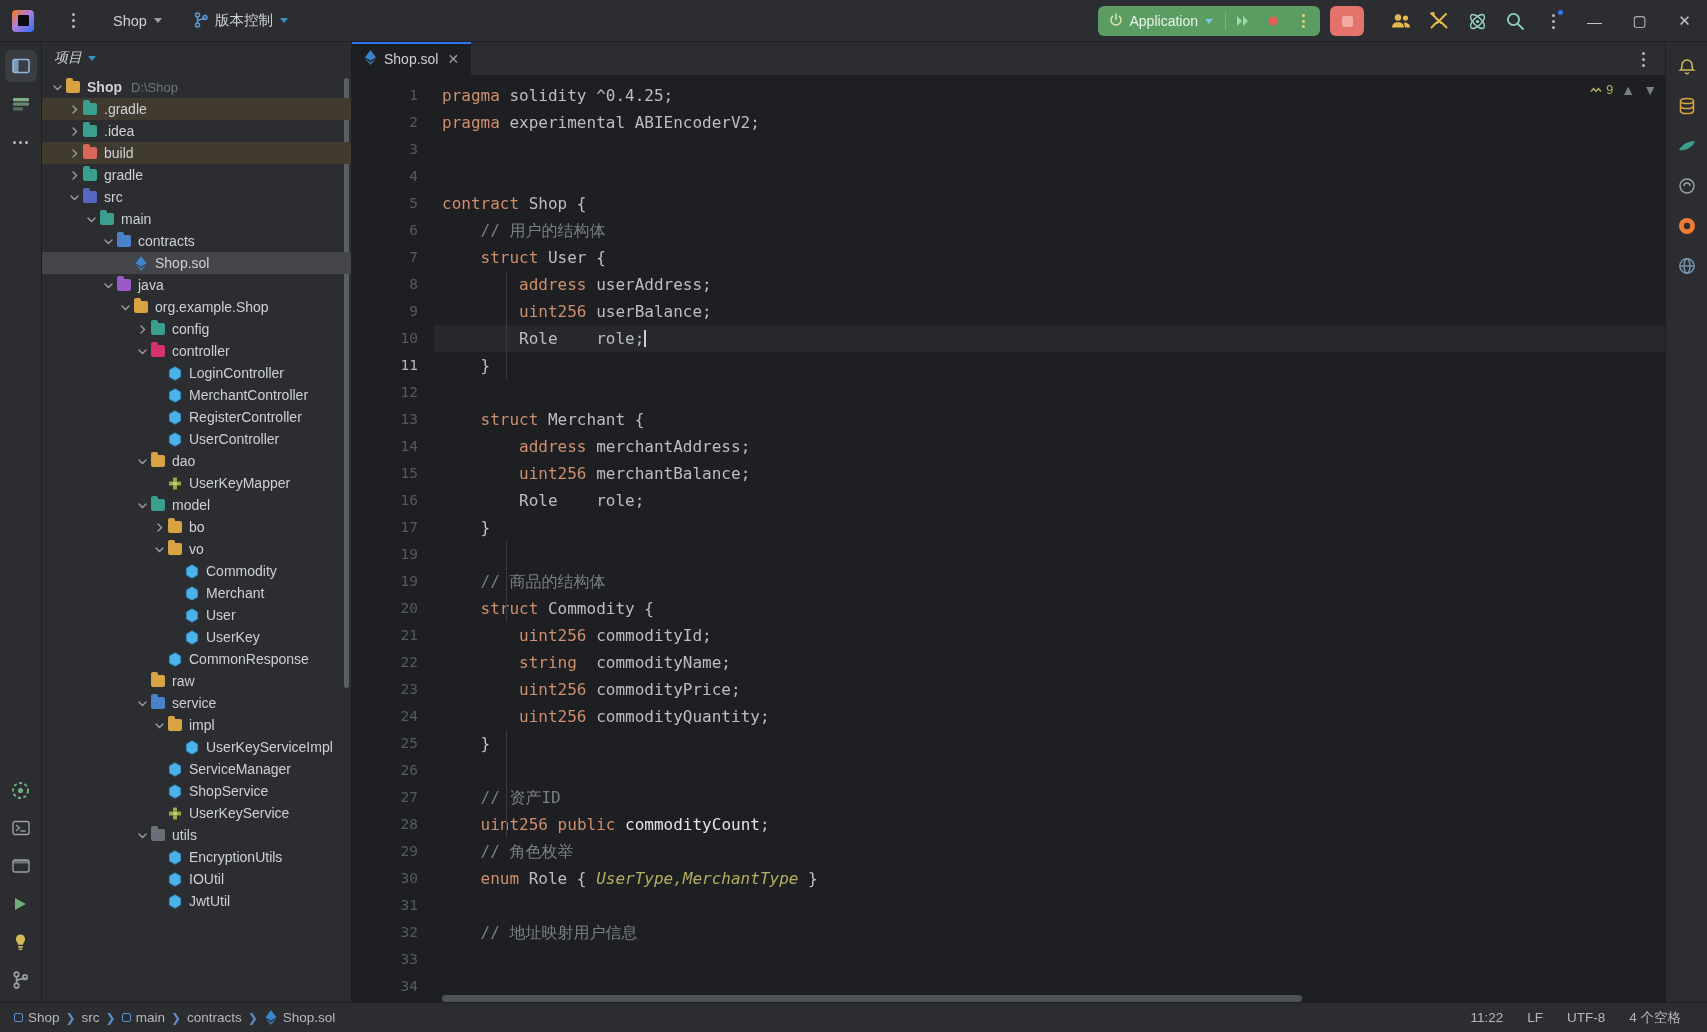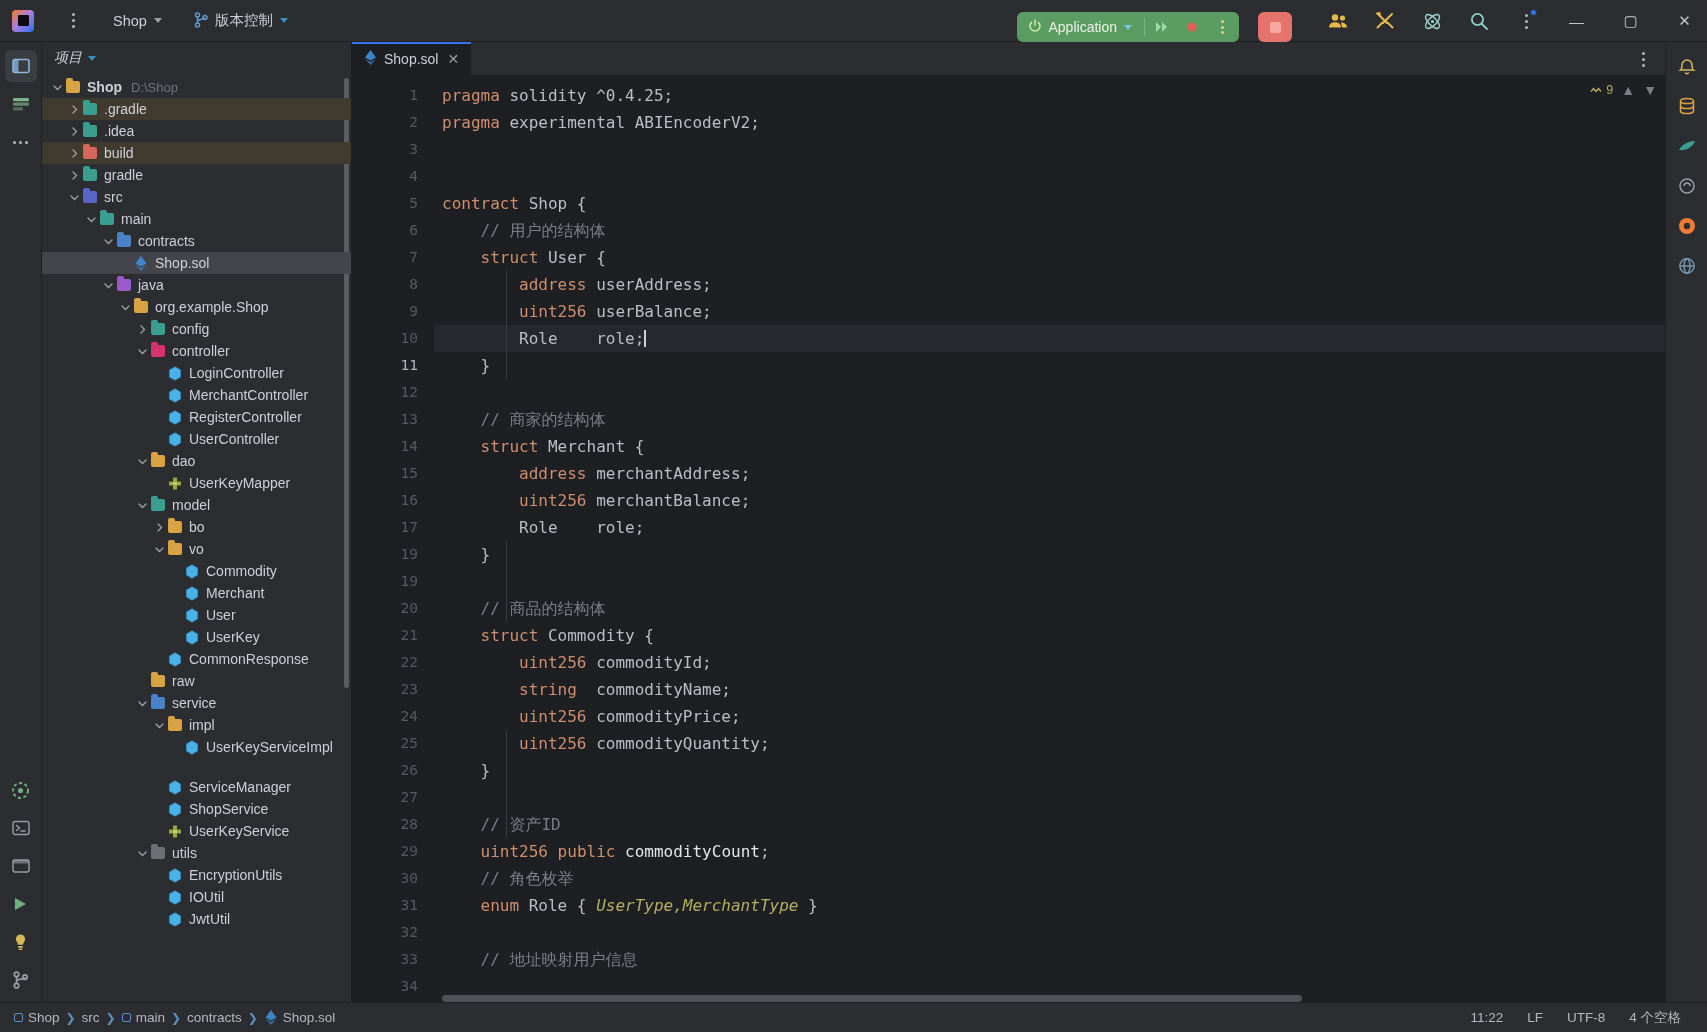--- a/index.html
+++ b/index.html
@@ -25,21 +25,21 @@
   .tb-kebab{ width:34px;height:30px;display:flex;flex-direction:column;gap:3px;
     align-items:center;justify-content:center;margin-left:22px;cursor:pointer;}
   .tb-kebab b{width:3px;height:3px;border-radius:50%;background:#b6b8bd;display:block;}
   .tb-item{ display:flex;align-items:center;gap:7px;height:28px;padding:0 9px;
     margin-left:14px;border-radius:5px;font-size:14.5px;color:#ced0d6;cursor:pointer;}
   .chev{width:0;height:0;border-left:4px solid transparent;border-right:4px solid transparent;
         border-top:5px solid #9da0a8;display:inline-block;}
   .chev.teal{border-top-color:#3592c4;}
   .branch-ico{color:#6ea9d8;font-size:15px;line-height:1;}
 
-  .tb-right{ position:absolute; right:0; top:0; height:42px; display:flex; align-items:flex-end;gap:9px; }
+  .tb-right{ position:absolute; right:0; top:0; height:42px; display:flex; align-items:center; }
 
   .runwidget{
     display:flex;align-items:center;height:30px;background:#5b9c63;border-radius:6px;
     padding:0 2px;margin-right:10px;
   }
   .rw-cfg{display:flex;align-items:center;gap:7px;padding:0 10px 0 9px;height:26px;
     border-radius:5px;font-size:14px;color:#e8f3e8;cursor:pointer;}
   .rw-sep{width:1px;height:18px;background:#7cb584;margin:0 2px;}
   .rw-btn{width:30px;height:26px;display:flex;align-items:center;justify-content:center;
     border-radius:5px;cursor:pointer;}
@@ -683,21 +683,21 @@
           </div>
           <div class="row" style="padding-left: 127px;">
             <span class="arrow"></span>
             <span class="ico">
               <svg class="hexico" viewBox="0 0 14 15">
                 <path d="M7 .8l5.6 3.2v7L7 14.2 1.4 11v-7z" fill="#4ab2e8" stroke="#2a8ec0" stroke-width=".8"></path>
               </svg>
             </span>
             <span class="">UserKeyServiceImpl</span>
           </div>
-          <div class="row" style="padding-left: 110px; margin-top: 18px;">
+          <div class="row" style="padding-left: 110px;">
             <span class="arrow"></span>
             <span class="ico">
               <svg class="hexico" viewBox="0 0 14 15">
                 <path d="M7 .8l5.6 3.2v7L7 14.2 1.4 11v-7z" fill="#4ab2e8" stroke="#2a8ec0" stroke-width=".8"></path>
               </svg>
             </span>
             <span class="">ServiceManager</span>
           </div>
           <div class="row" style="padding-left: 110px;">
             <span class="arrow"></span>
@@ -832,21 +832,20 @@
             <div class="cline">&nbsp;</div>
             <div class="cline">&nbsp;</div>
             <div class="cline"><span class="k">contract</span><span class="t"> Shop {</span></div>
             <div class="cline"><span class="c">    // 用户的结构体</span></div>
             <div class="cline"><span class="t">    </span><span class="k">struct</span><span class="t"> User {</span></div>
             <div class="cline"><span class="t">        </span><span class="k">address</span><span class="t"> userAddress;</span></div>
             <div class="cline"><span class="t">        </span><span class="k">uint256</span><span class="t"> userBalance;</span></div>
             <div class="cline cur"><span class="t">        Role    role;</span><span class="cursor"></span></div>
             <div class="cline"><span class="t">    }</span></div>
             <div class="cline">&nbsp;</div>
-            <div class="cline"><span class="c">    // 商家的结构体</span></div>
             <div class="cline"><span class="t">    </span><span class="k">struct</span><span class="t"> Merchant {</span></div>
             <div class="cline"><span class="t">        </span><span class="k">address</span><span class="t"> merchantAddress;</span></div>
             <div class="cline"><span class="t">        </span><span class="k">uint256</span><span class="t"> merchantBalance;</span></div>
             <div class="cline"><span class="t">        Role    role;</span></div>
             <div class="cline"><span class="t">    }</span></div>
             <div class="cline">&nbsp;</div>
             <div class="cline"><span class="c">    // 商品的结构体</span></div>
             <div class="cline"><span class="t">    </span><span class="k">struct</span><span class="t"> Commodity {</span></div>
             <div class="cline"><span class="t">        </span><span class="k">uint256</span><span class="t"> commodityId;</span></div>
             <div class="cline"><span class="t">        </span><span class="k">string</span><span class="t">  commodityName;</span></div>

